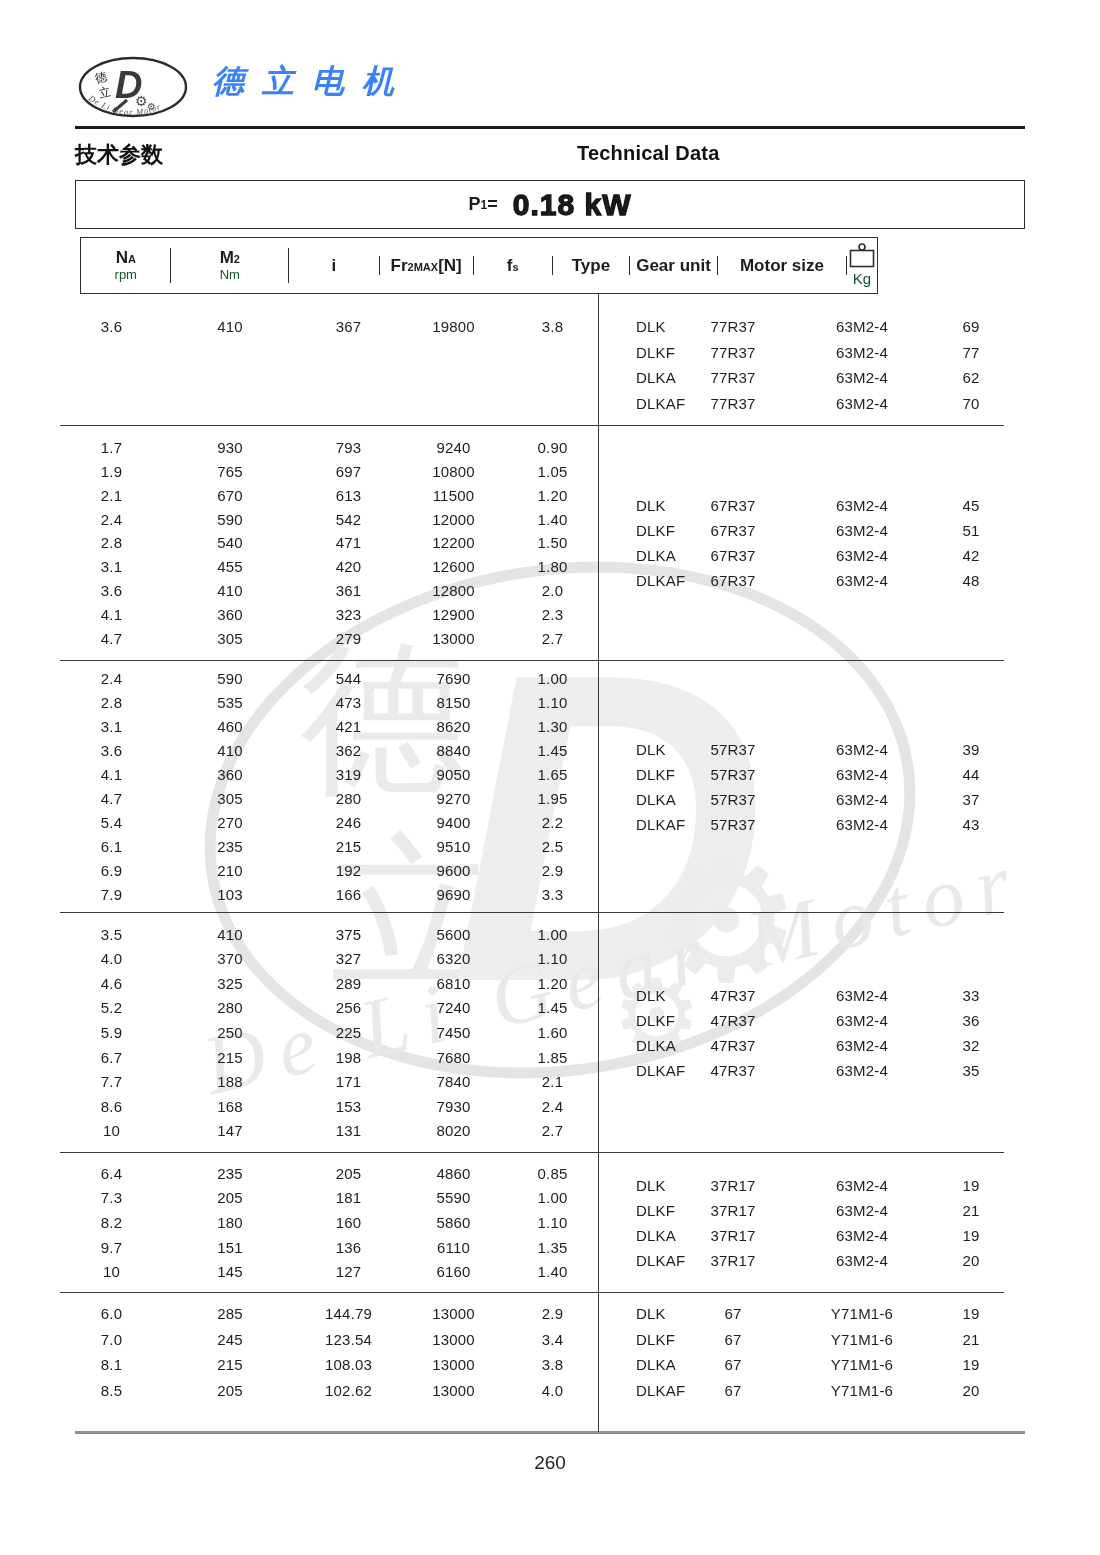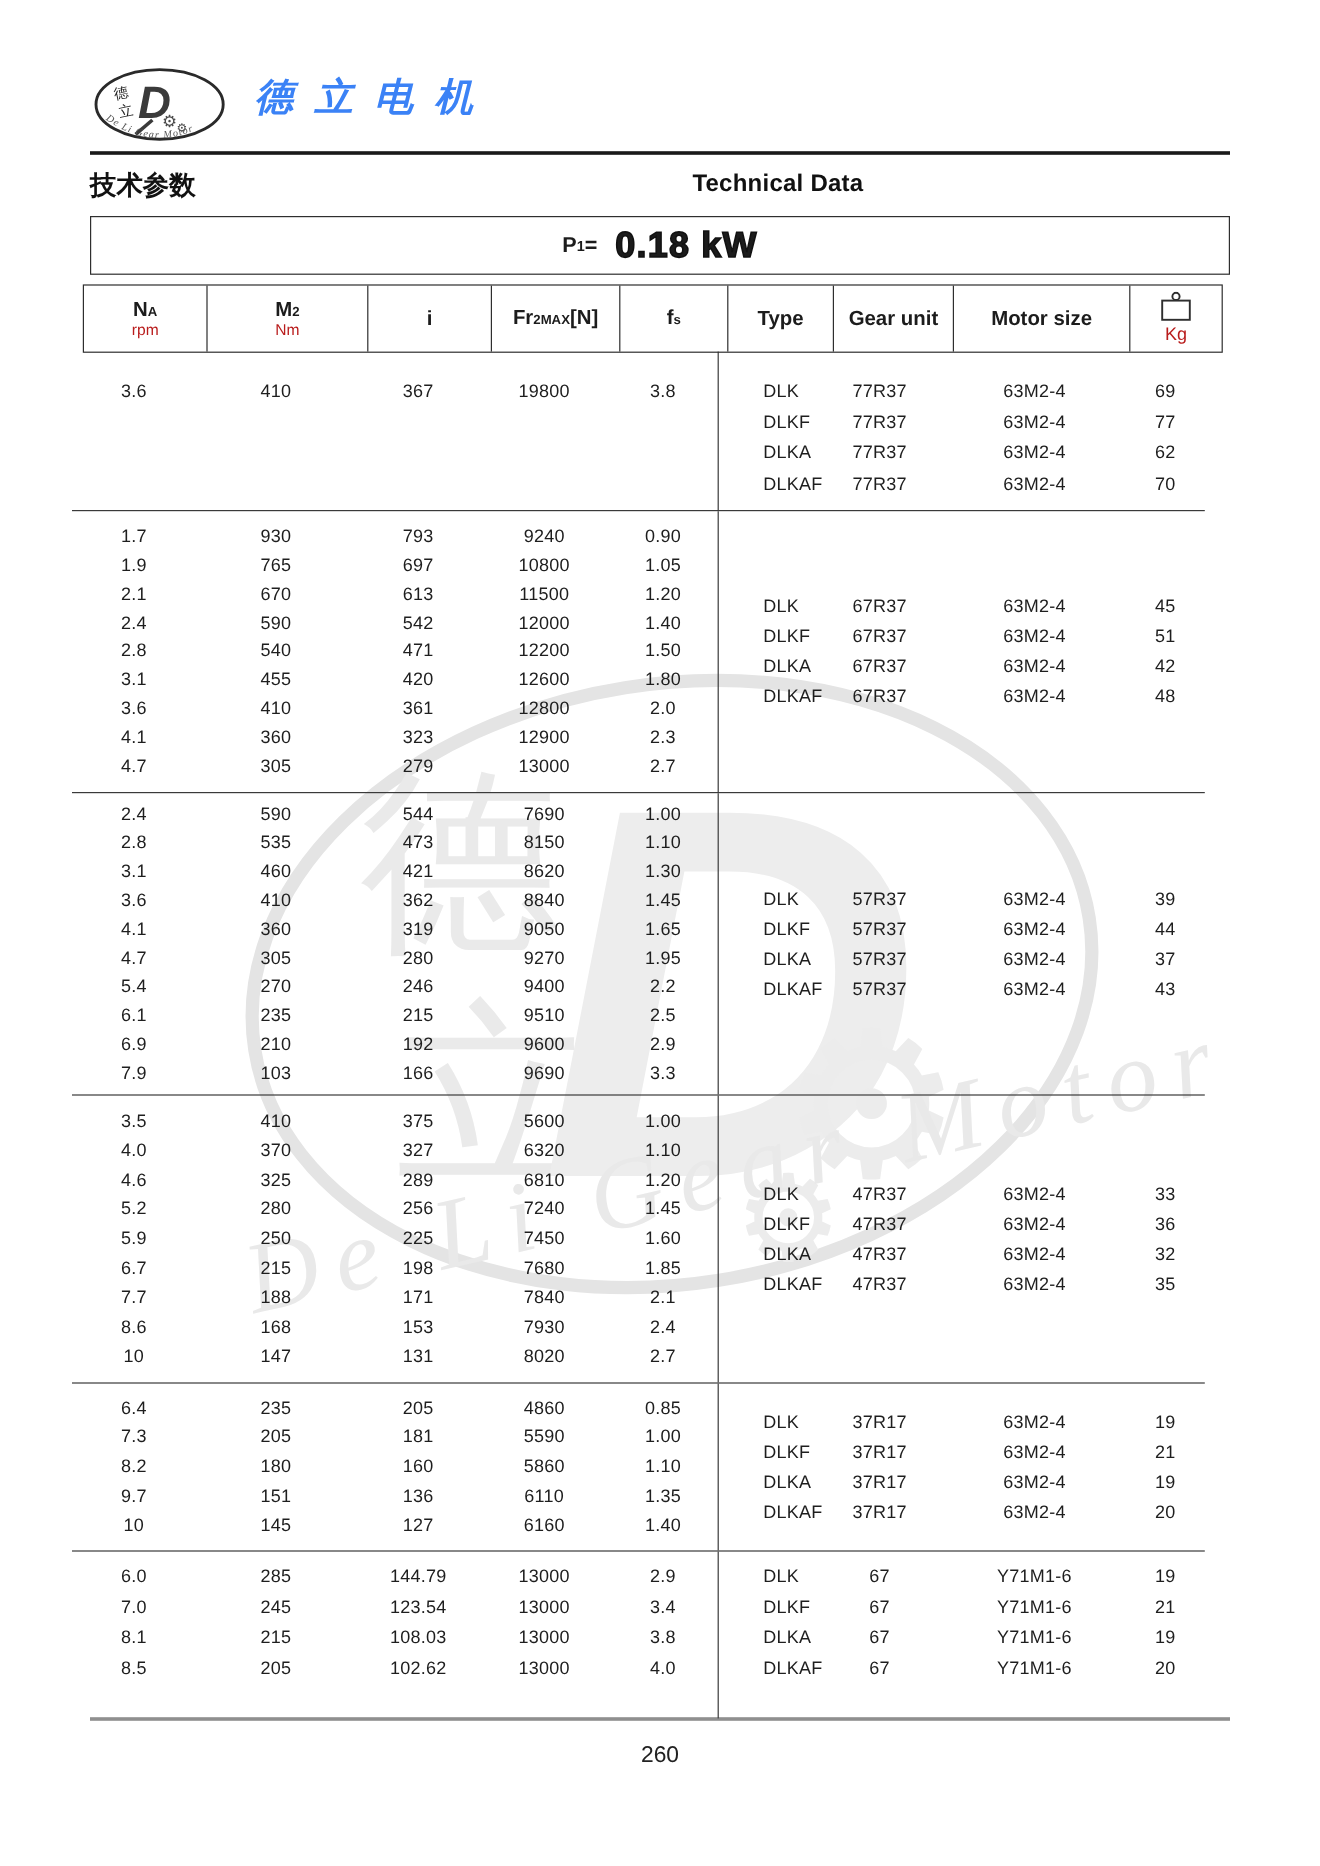--- a/index.html
+++ b/index.html
@@ -14,28 +14,28 @@
   .sec-en{position:absolute;left:577px;top:142px;font-size:20px;font-weight:bold;color:#111;letter-spacing:.2px;}
 
   
   .pbox{position:absolute;left:75px;top:180px;width:950px;height:49px;border:1.5px solid #2e2e2e;box-sizing:border-box;
     display:flex;align-items:center;justify-content:center;background:transparent;}
   .pbox .pfx{font-size:18px;font-weight:bold;}
   .pbox .psub{font-size:12px;font-weight:bold;vertical-align:-3px;}
   .pbox .pval{font-size:30px;font-weight:bold;-webkit-text-stroke:1.3px #111;letter-spacing:1px;margin-left:15px;text-align:right;}
 
   
-  .thead{position:absolute;left:69px;top:237px;width:950px;height:57px;border:1.5px solid #2e2e2e;box-sizing:border-box;
-    display:flex;background:transparent;z-index:2;}
+  .thead{position:absolute;left:80px;top:237px;width:798px;height:57px;border:1.5px solid #2e2e2e;box-sizing:border-box;
+    display:flex;background:transparent;z-index:2;align-items:center;}
   .th{border-right:1.5px solid #2e2e2e;display:flex;flex-direction:column;align-items:center;justify-content:center;
     box-sizing:border-box;line-height:1.15;}
   .th:last-child{border-right:none;}
   .th .big{font-size:17px;font-weight:bold;}
   .th .sub{font-size:11px;font-weight:bold;}
-  .th .unit{font-size:13px;color:#b91c1c;}
+  .th .unit{font-size:13px;color:#14532d;}
   .c1{width:103px;} .c2{width:134px;} .c3{width:103px;} .c4{width:107px;} .c5{width:90px;}
   .c6{width:88px;} .c7{width:100px;} .c8{width:147px;} .c9{flex:1;}
   .kgicon{display:block;margin:0 auto 1px auto;}
 
   
   .tbody{position:absolute;left:60px;top:293px;width:944px;z-index:1;}
   .sect{display:flex;box-sizing:border-box;}
   .sect + .sect{border-top:1px solid #3a3a3a;}
   .sect .left{width:538px;display:flex;flex-direction:column;box-sizing:border-box;}
   .sect .right{flex:1;border-left:1px solid #3a3a3a;display:flex;flex-direction:column;box-sizing:border-box;}

